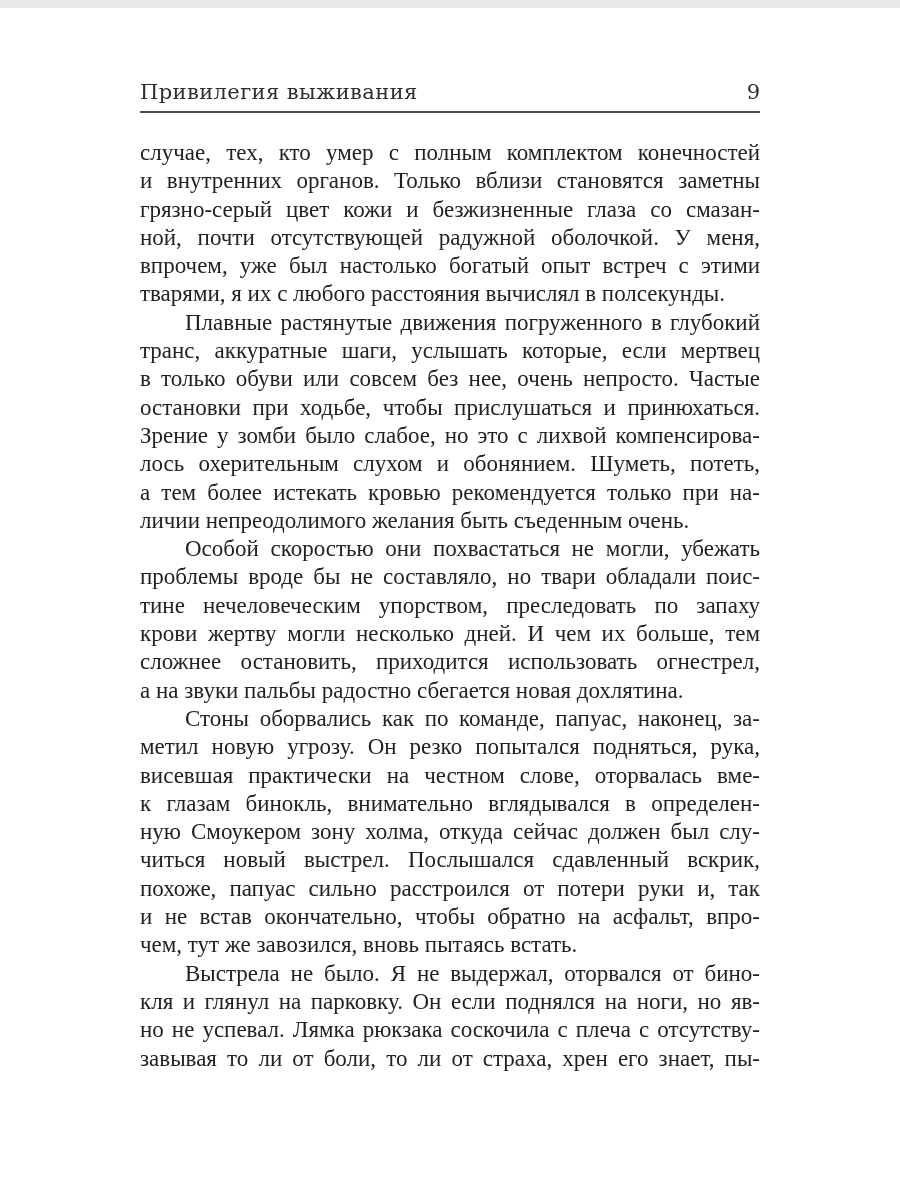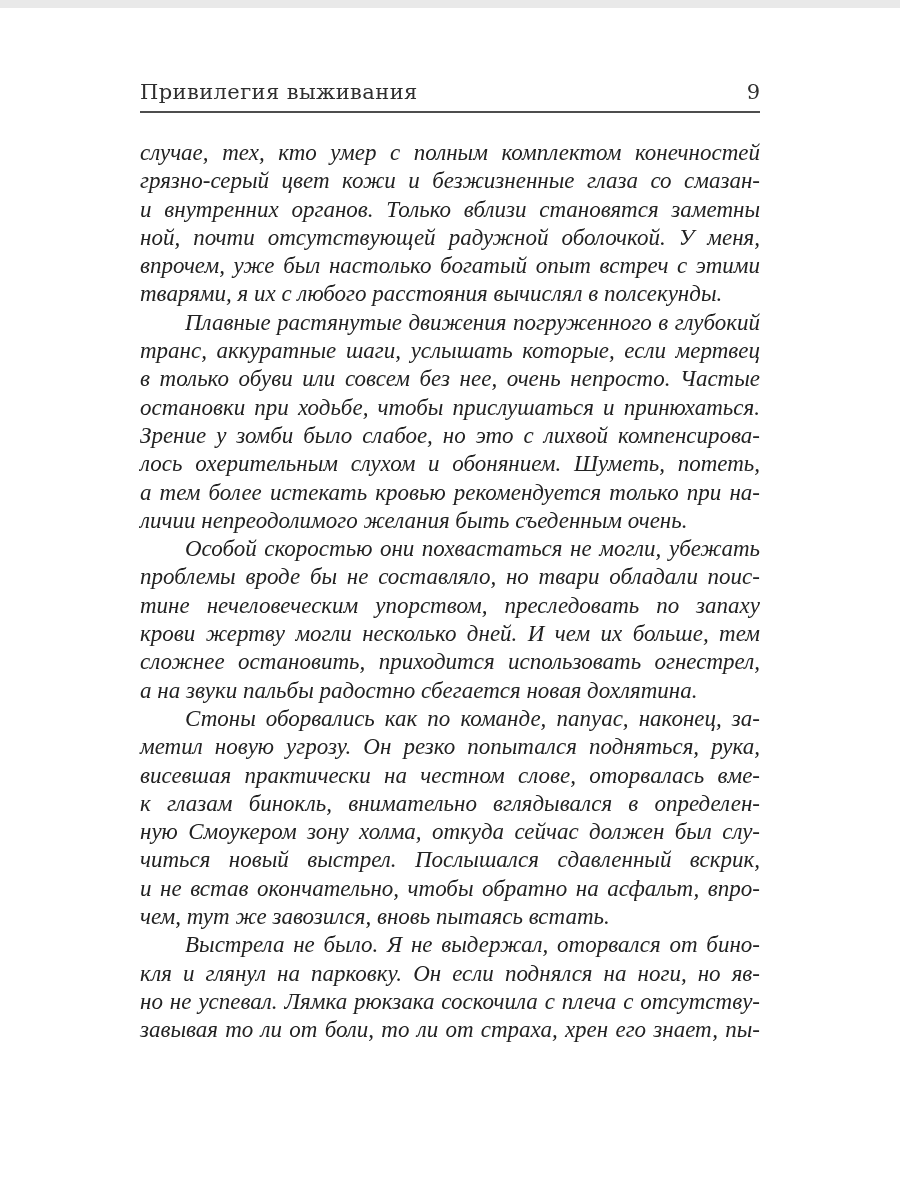--- a/index.html
+++ b/index.html
@@ -50,39 +50,38 @@
     line-height: 28.3px;
     color: var(--text);
   }
   .para { margin: 0; }
   .para.indent .line:first-child { text-indent: 45px; }
   .line {
     display: block;
     text-align: justify;
     text-align-last: justify;
     white-space: normal;
-    font-style: italic;
   }
   .line.soft-last { text-align-last: left; }
 </style>
 </head>
 <body>
 
 <div class="page">
 
   <div class="running-header">
     <span class="title">Привилегия выживания</span>
     <span class="page-num">9</span>
   </div>
 
   <div class="body-text">
       <p class="para">
         <span class="line">случае, тех, кто умер с полным комплектом конечностей</span>
+        <span class="line">и внутренних органов. Только вблизи становятся заметны</span>
         <span class="line">грязно-серый цвет кожи и безжизненные глаза со смазан-</span>
-        <span class="line">и внутренних органов. Только вблизи становятся заметны</span>
         <span class="line">ной, почти отсутствующей радужной оболочкой. У меня,</span>
         <span class="line">впрочем, уже был настолько богатый опыт встреч с этими</span>
         <span class="line soft-last">тварями, я их с любого расстояния вычислял в полсекунды.</span>
       </p>
       <p class="para indent">
         <span class="line">Плавные растянутые движения погруженного в глубокий</span>
         <span class="line">транс, аккуратные шаги, услышать которые, если мертвец</span>
         <span class="line">в только обуви или совсем без нее, очень непросто. Частые</span>
         <span class="line">остановки при ходьбе, чтобы прислушаться и принюхаться.</span>
         <span class="line">Зрение у зомби было слабое, но это с лихвой компенсирова-</span>
@@ -98,20 +97,21 @@
         <span class="line">сложнее остановить, приходится использовать огнестрел,</span>
         <span class="line soft-last">а на звуки пальбы радостно сбегается новая дохлятина.</span>
       </p>
       <p class="para indent">
         <span class="line">Стоны оборвались как по команде, папуас, наконец, за-</span>
         <span class="line">метил новую угрозу. Он резко попытался подняться, рука,</span>
         <span class="line">висевшая практически на честном слове, оторвалась вме-</span>
         <span class="line">к глазам бинокль, внимательно вглядывался в определен-</span>
         <span class="line">ную Смоукером зону холма, откуда сейчас должен был слу-</span>
         <span class="line">читься новый выстрел. Послышался сдавленный вскрик,</span>
+        <span class="line">похоже, папуас сильно расстроился от потери руки и, так</span>
         <span class="line">и не встав окончательно, чтобы обратно на асфальт, впро-</span>
         <span class="line soft-last">чем, тут же завозился, вновь пытаясь встать.</span>
       </p>
       <p class="para indent">
         <span class="line">Выстрела не было. Я не выдержал, оторвался от бино-</span>
         <span class="line">кля и глянул на парковку. Он если поднялся на ноги, но яв-</span>
         <span class="line">но не успевал. Лямка рюкзака соскочила с плеча с отсутству-</span>
         <span class="line">завывая то ли от боли, то ли от страха, хрен его знает, пы-</span>
       </p>
     </div>

